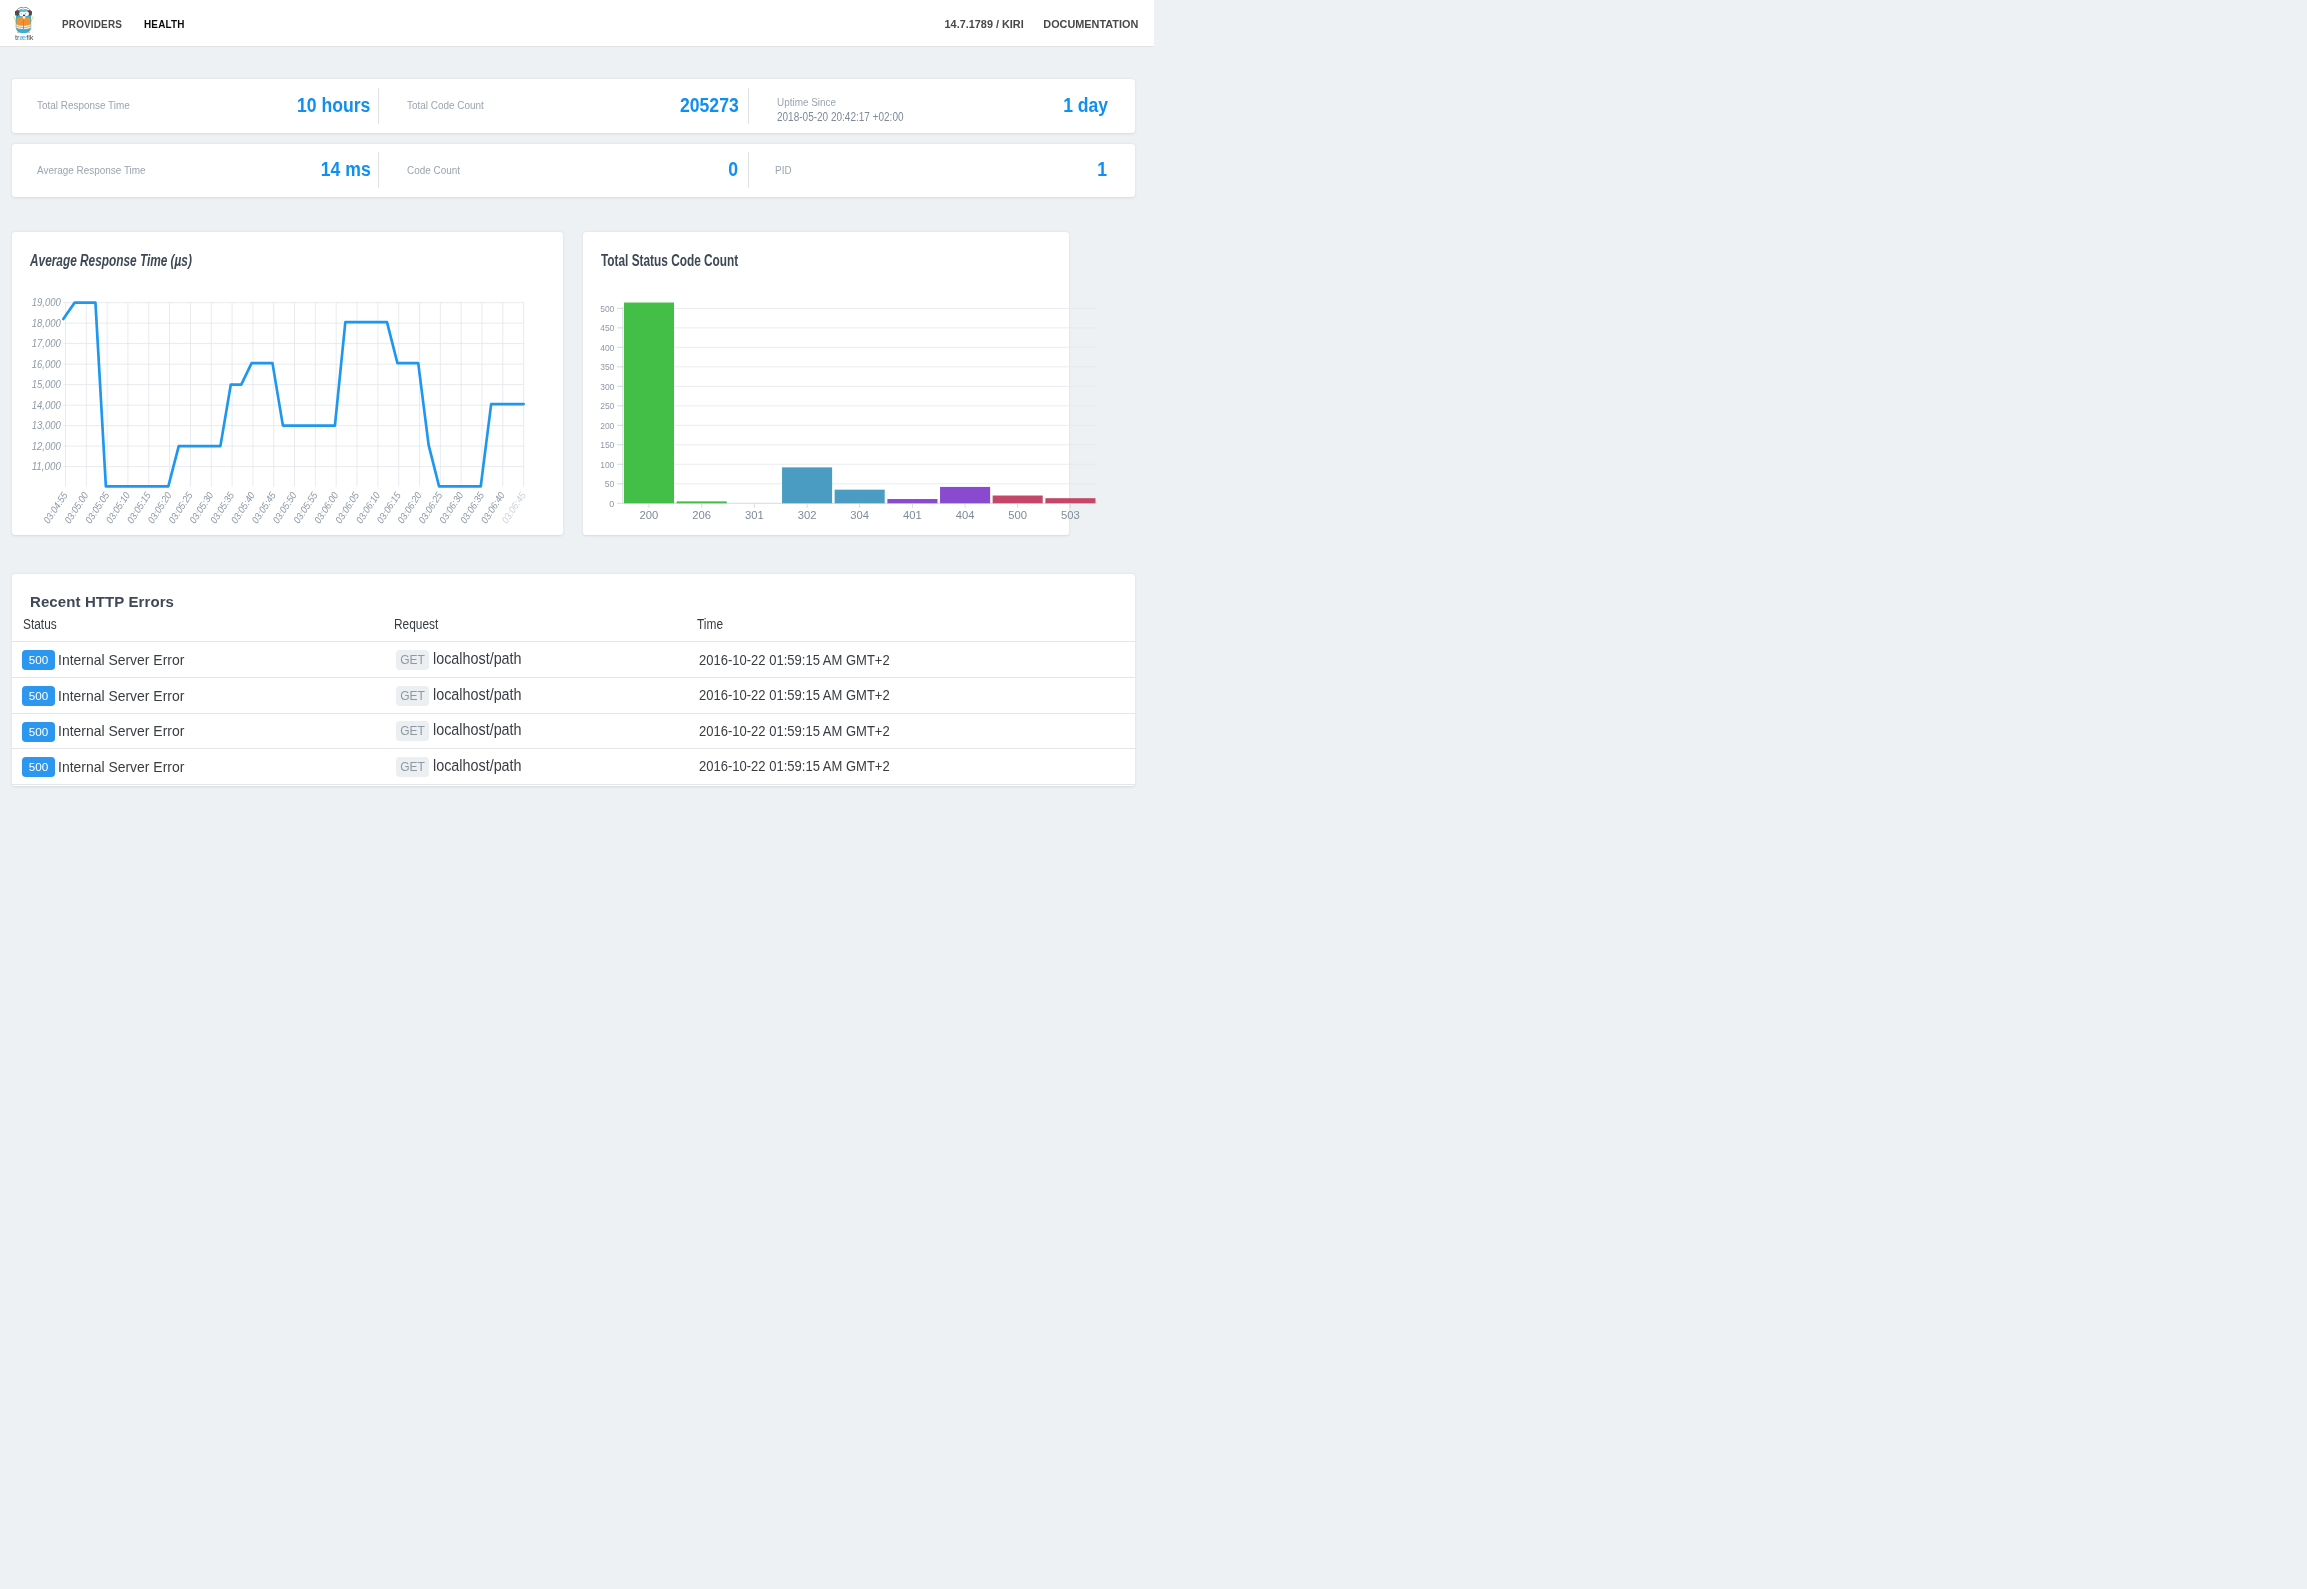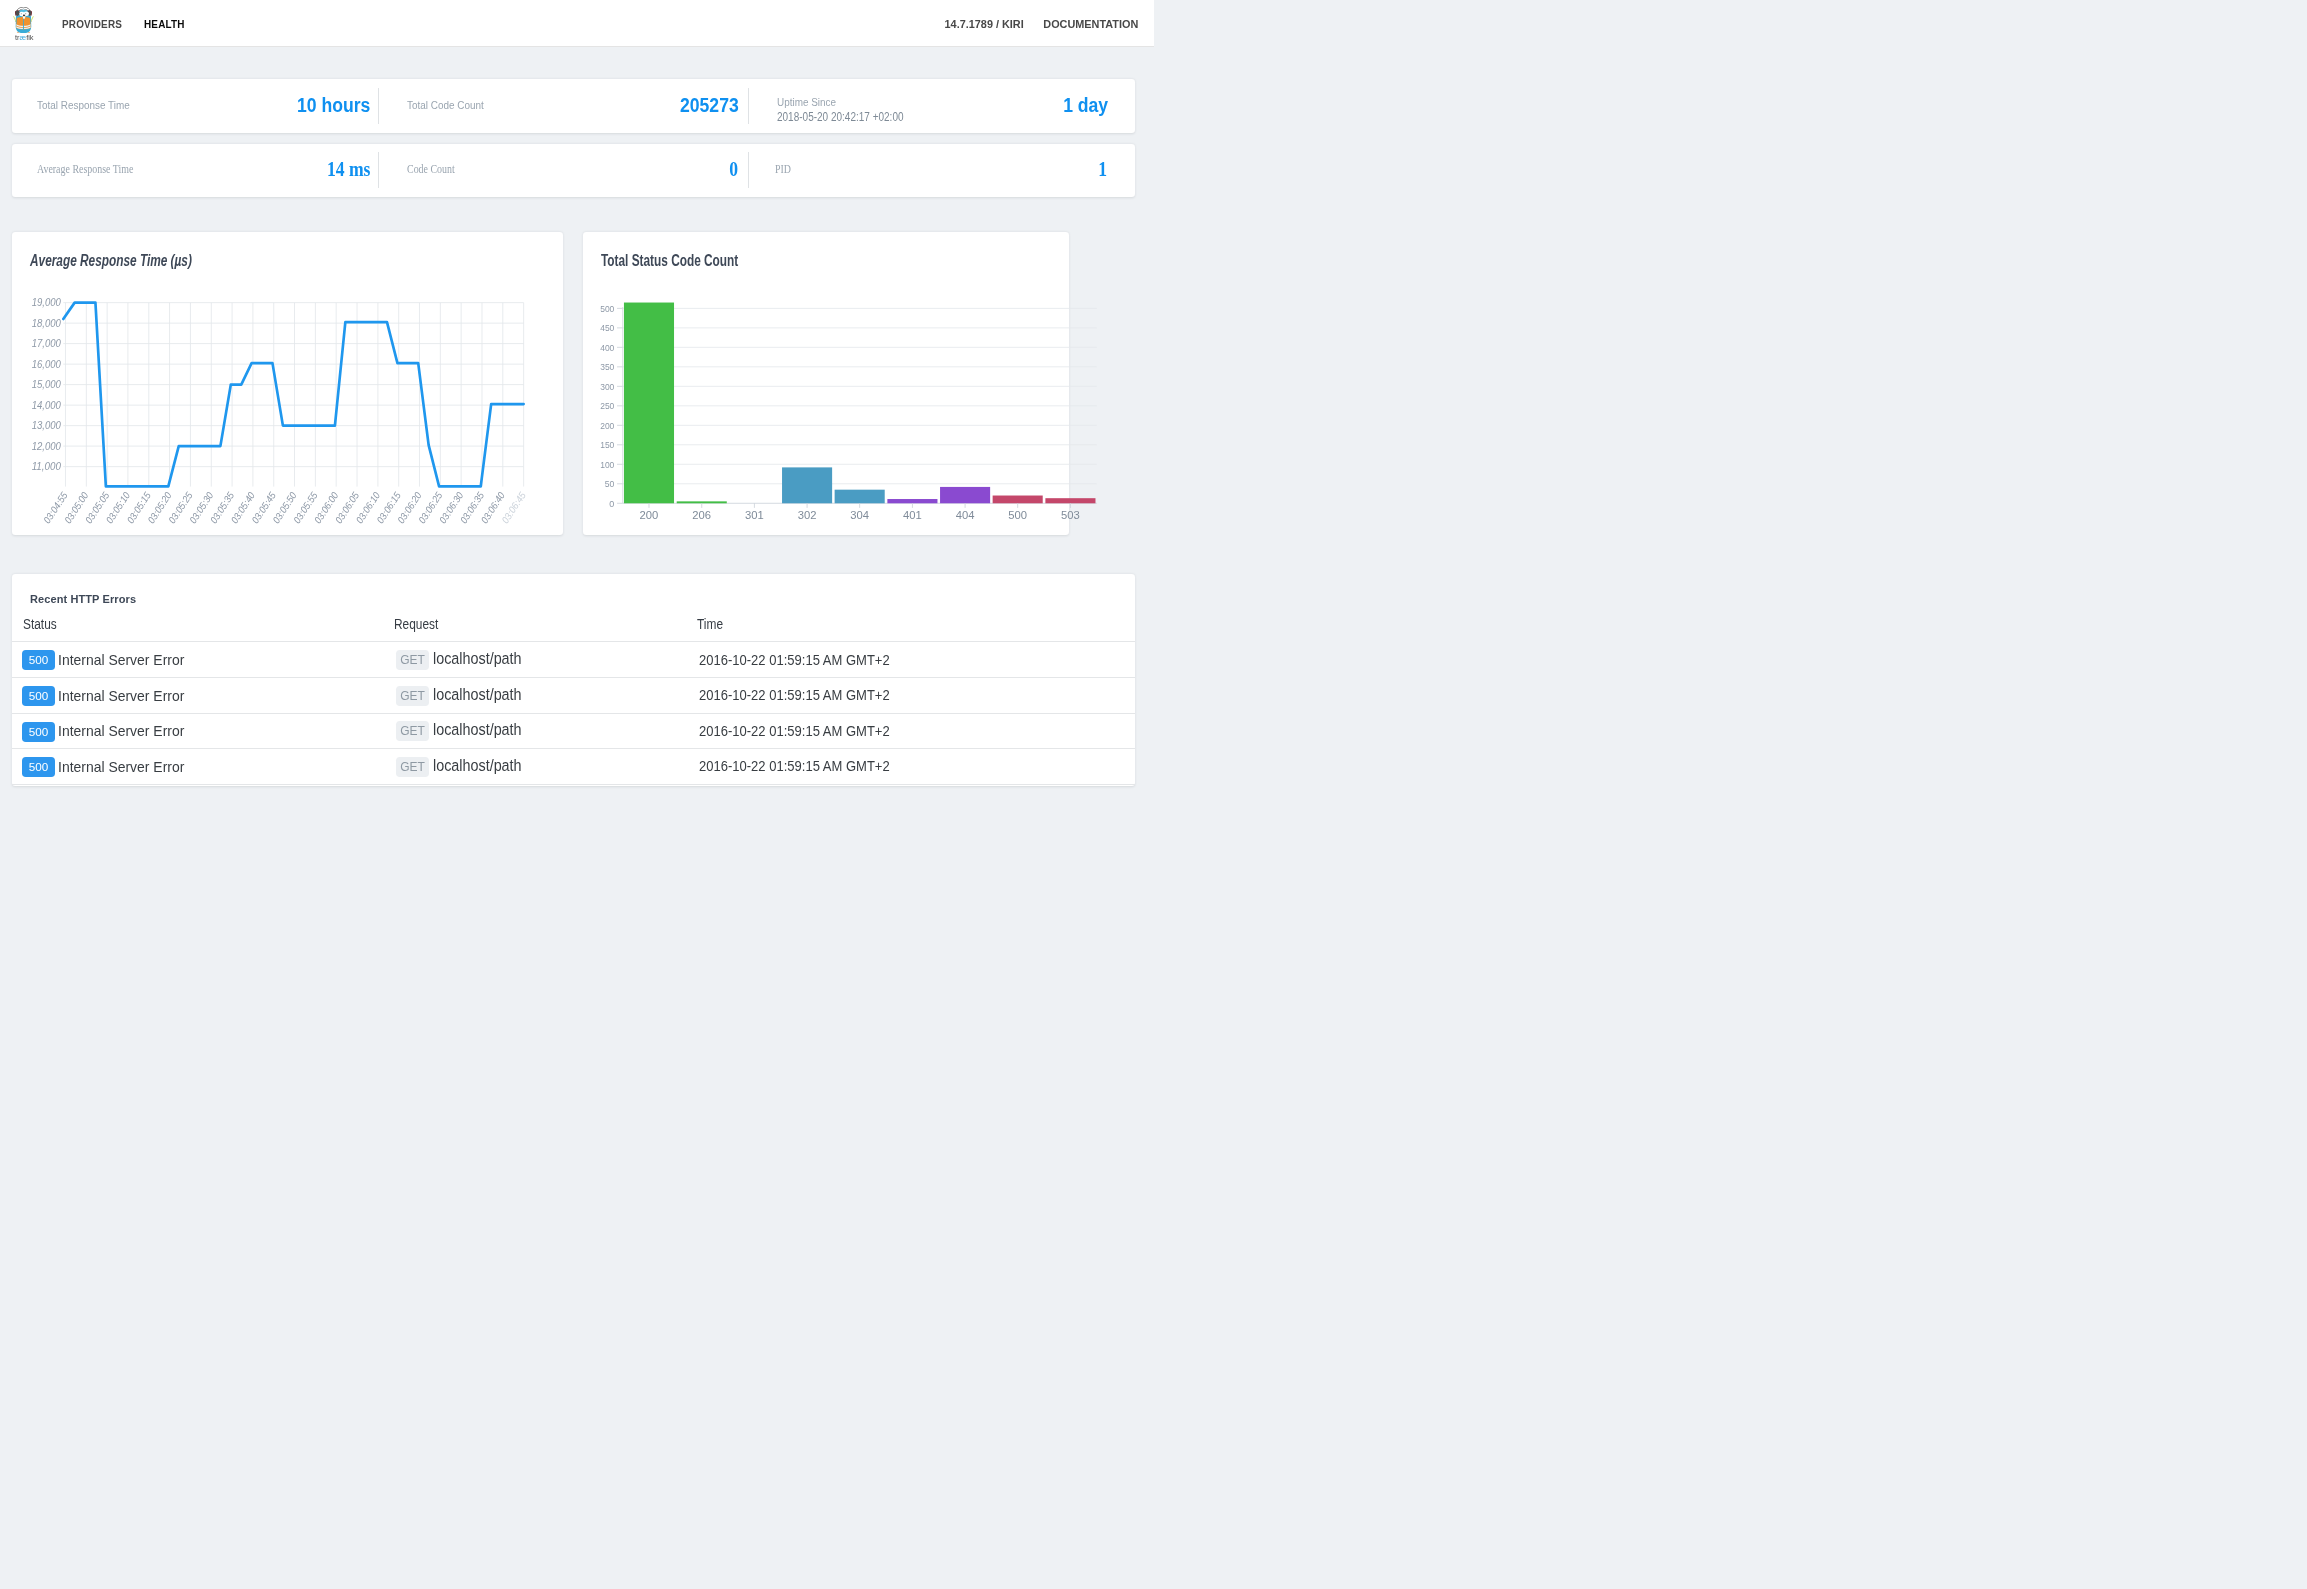--- a/index.html
+++ b/index.html
@@ -11,27 +11,27 @@
 .nav { position:absolute; top:0; height:47px; line-height:47px; font-size:11.7px; font-weight:bold; letter-spacing:0.2px; transform:scaleX(0.85); transform-origin:0 50%; }
 #nav-providers { left:62px; color:#484848; }
 #nav-health { left:144px; color:#0a0a0a; }
 #hdr-right { position:absolute; right:16px; top:0; height:47px; line-height:47px; font-size:11.7px; font-weight:bold; color:#484848; transform:scaleX(0.93); transform-origin:100% 50%; white-space:nowrap; }
 #hdr-right span.sep { display:inline-block; width:21px; }
 .card { position:absolute; background:#fff; border-radius:3.3px; box-shadow:0 0.8px 2.5px rgba(40,50,60,0.12); }
 .statlabel { position:absolute; font-size:11.7px; color:#9aa5b0; transform:scaleX(0.85); transform-origin:0 50%; white-space:nowrap; }
 .statvalue { position:absolute; font-size:20px; font-weight:bold; color:#0f90f0; text-align:right; transform:scaleX(0.88); transform-origin:100% 50%; white-space:nowrap; }
 .divider { position:absolute; width:0.8px; background:#dfe2e5; }
 #row1 { left:11.7px; top:79px; width:1123px; height:54px; }
-#row2 { left:11.7px; top:144px; width:1123px; height:53px;font-family:Liberation Serif, serif; }
+#row2 { left:11.7px; top:144px; width:1123px; height:53px; }
 
 #chartL { left:11.7px; top:232px; width:551px; height:303px;font-style:italic; }
 #chartR { left:583px; top:232px; width:486px; height:303px; }
 .charttitle { position:absolute; left:18.4px; top:19.5px; font-size:16px; font-weight:bold; color:#3e4857; transform:scaleX(0.74); transform-origin:0 50%; white-space:nowrap; }
 #tablecard { left:11.7px; top:574px; width:1123px; height:212px; }
-#tabletitle { position:absolute; left:30px; top:593px; font-size:11px; font-weight:bold; color:#3e4857; letter-spacing:0.1px; }
+#tabletitle { position:absolute; left:30px; top:593px; font-size:15px; font-weight:bold; color:#3e4857; letter-spacing:0.1px; }
 .th { position:absolute; font-size:14px; color:#363c44; transform:scaleX(0.85); transform-origin:0 50%; }
 .tline { position:absolute; left:11.7px; width:1123px; height:0.8px; background:#e4e6e8; }
 .badge { position:absolute; border-radius:3.8px; text-align:center; }
 .b500 { width:33px; height:20px; line-height:20px; background:#2d96ee; color:#fff; font-size:11.7px; }
 .bget { width:33px; height:20.3px; line-height:20.3px; background:#eceff2; color:#8e99a3; font-size:12px; }
 .tcell { position:absolute; color:#383d42; transform-origin:0 50%; white-space:nowrap; }
 .t1 { font-size:15px; line-height:15px; transform:scaleX(0.93); }
 .t2 { font-size:16.7px; line-height:16.7px; transform:scaleX(0.86); }
 .t3 { font-size:14px; line-height:14px; transform:scaleX(0.93); }
 </style>

